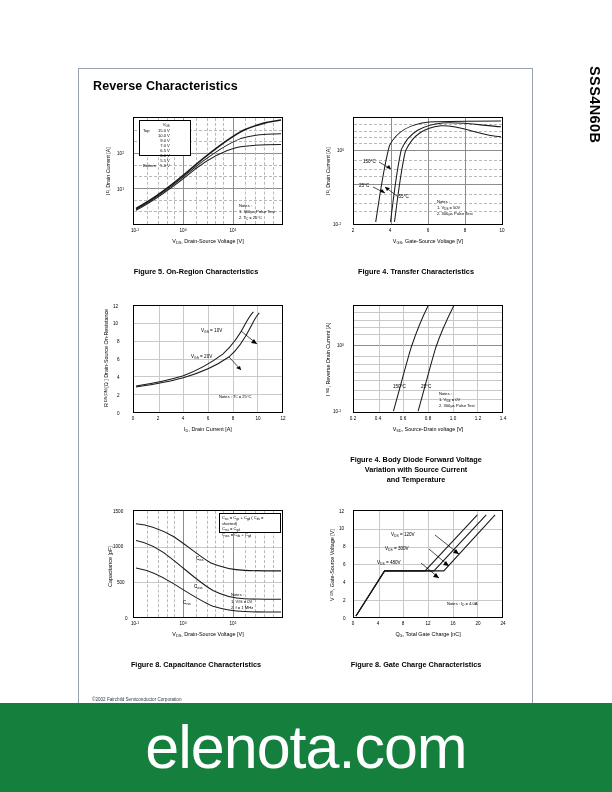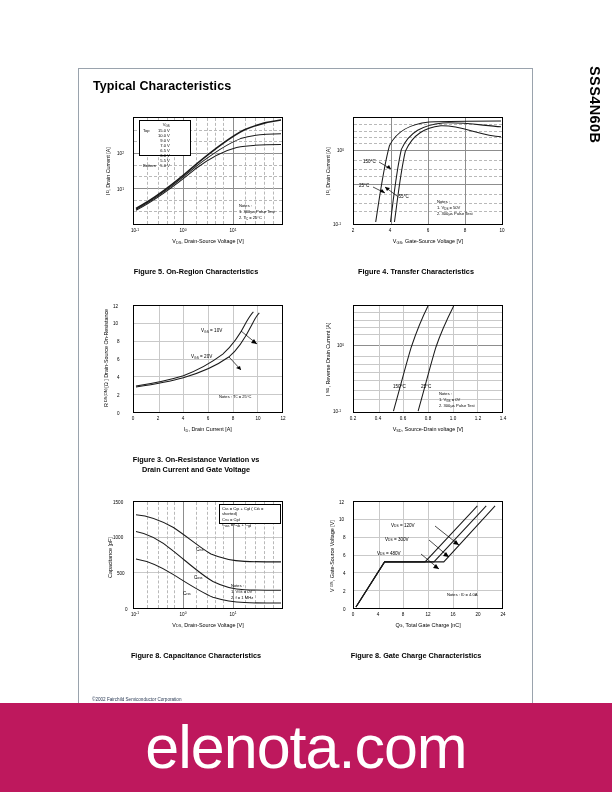--- a/index.html
+++ b/index.html
@@ -151,21 +151,21 @@
     left:92px;top:697px;
     font-size:4.6px;color:#2b3a55;
     white-space:nowrap;
   }
 
   
   .banner{
     position:absolute;
     left:0;top:703px;
     width:612px;height:89px;
-    background:#be185d;
+    background:#15803d;
   }
   .banner .wm{
     position:absolute;
     left:0;right:0;top:50%;
     transform:translateY(-52%);
     text-align:center;
     color:#ffffff;
     font-size:61px;
     font-family:"Liberation Sans", sans-serif;
     font-weight:normal;
@@ -180,21 +180,21 @@
 <body>
 
 <div class="page">
 
   <div class="sidecode">
     <span>SSS4N60B</span>
   </div>
 
   <div class="frame">
 
-    <div class="title">Typical Characteristics</div>
+    <div class="title">Reverse Characteristics</div>
 
     <div class="figgrid">
 
       <div class="figrow">
 
         <div class="figcell">
           <div class="plotwrap">
             <div class="axisbox">
               <div class="gl dash h" style="top:11%"></div>
               <div class="gl dash h" style="top:22%"></div>
@@ -408,24 +408,20 @@
             <div class="xtick" style="left:67px;top:117px;">2</div>
             <div class="xtick" style="left:92px;top:117px;">4</div>
             <div class="xtick" style="left:117px;top:117px;">6</div>
             <div class="xtick" style="left:142px;top:117px;">8</div>
             <div class="xtick" style="left:167px;top:117px;">10</div>
             <div class="xtick" style="left:192px;top:117px;">12</div>
 
             <div class="xlabel" style="top:127px;">I<sub>D</sub>, Drain Current [A]</div>
             <div class="ylabel" style="left:12px;top:12px;height:96px;">R<sub>DS(ON)</sub> [Ω ] Drain-Source On-Resistance</div>
           </div>
-          <div class="caption">
-            <span class="caprow">Figure 3. On-Resistance Variation  vs</span>
-            <span class="caprow">Drain Current and Gate Voltage</span>
-          </div>
         </div>
 
         <div class="figcell">
           <div class="plotwrap">
             <div class="axisbox">
               <div class="gl h" style="top:6%"></div>
               <div class="gl h" style="top:13%"></div>
               <div class="gl h" style="top:20%"></div>
               <div class="gl h" style="top:27%"></div>
               <div class="gl major h" style="top:37%"></div>
@@ -459,20 +455,25 @@
             <div class="xtick" style="left:42px;top:117px;">0.2</div>
             <div class="xtick" style="left:67px;top:117px;">0.4</div>
             <div class="xtick" style="left:92px;top:117px;">0.6</div>
             <div class="xtick" style="left:117px;top:117px;">0.8</div>
             <div class="xtick" style="left:142px;top:117px;">1.0</div>
             <div class="xtick" style="left:167px;top:117px;">1.2</div>
             <div class="xtick" style="left:192px;top:117px;">1.4</div>
 
             <div class="xlabel" style="top:127px;">V<sub>SD</sub>, Source-Drain voltage [V]</div>
             <div class="ylabel" style="left:14px;top:12px;height:96px;">I<sub>SD</sub> , Reverse Drain Current [A]</div>
+          </div>
+          <div class="caption">
+            <span class="caprow">Figure 4. Body Diode Forward Voltage</span>
+            <span class="caprow">Variation with Source Current</span>
+            <span class="caprow">and Temperature</span>
           </div>
         </div>
       </div>
 
       <div class="figrow" style="margin-top:20px;">
 
         <div class="figcell">
           <div class="plotwrap">
             <div class="axisbox">
               <div class="gl h" style="top:33.3%"></div>

